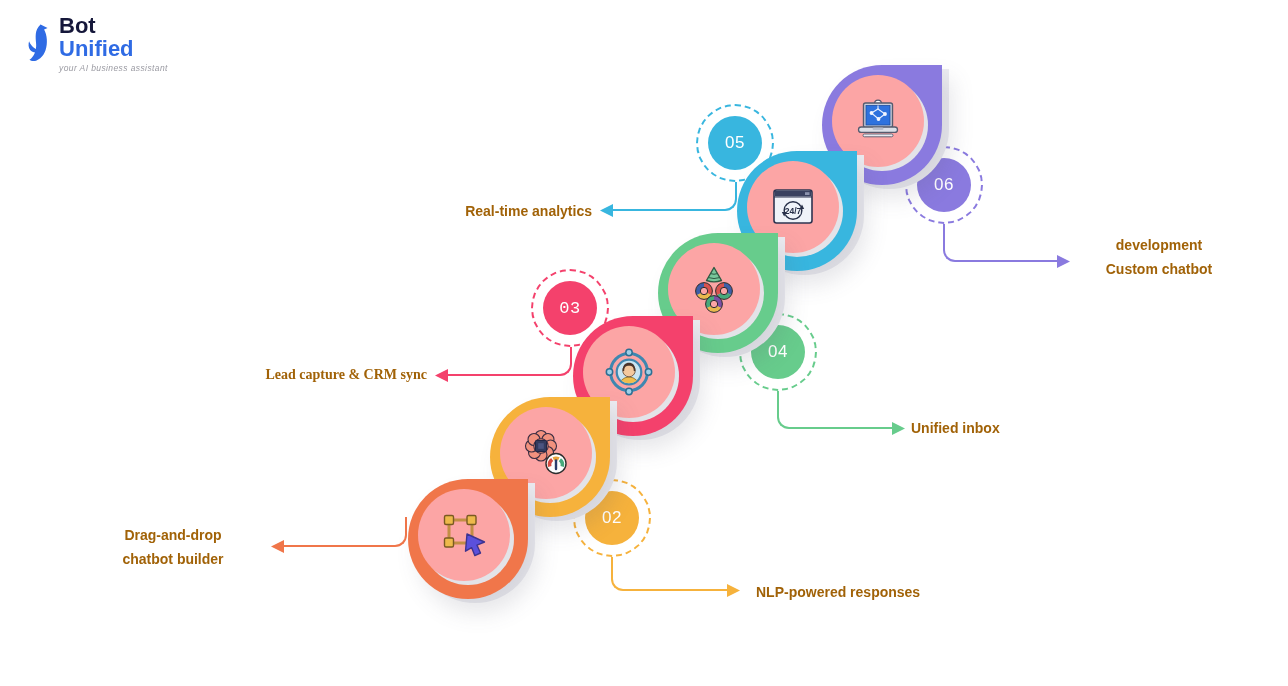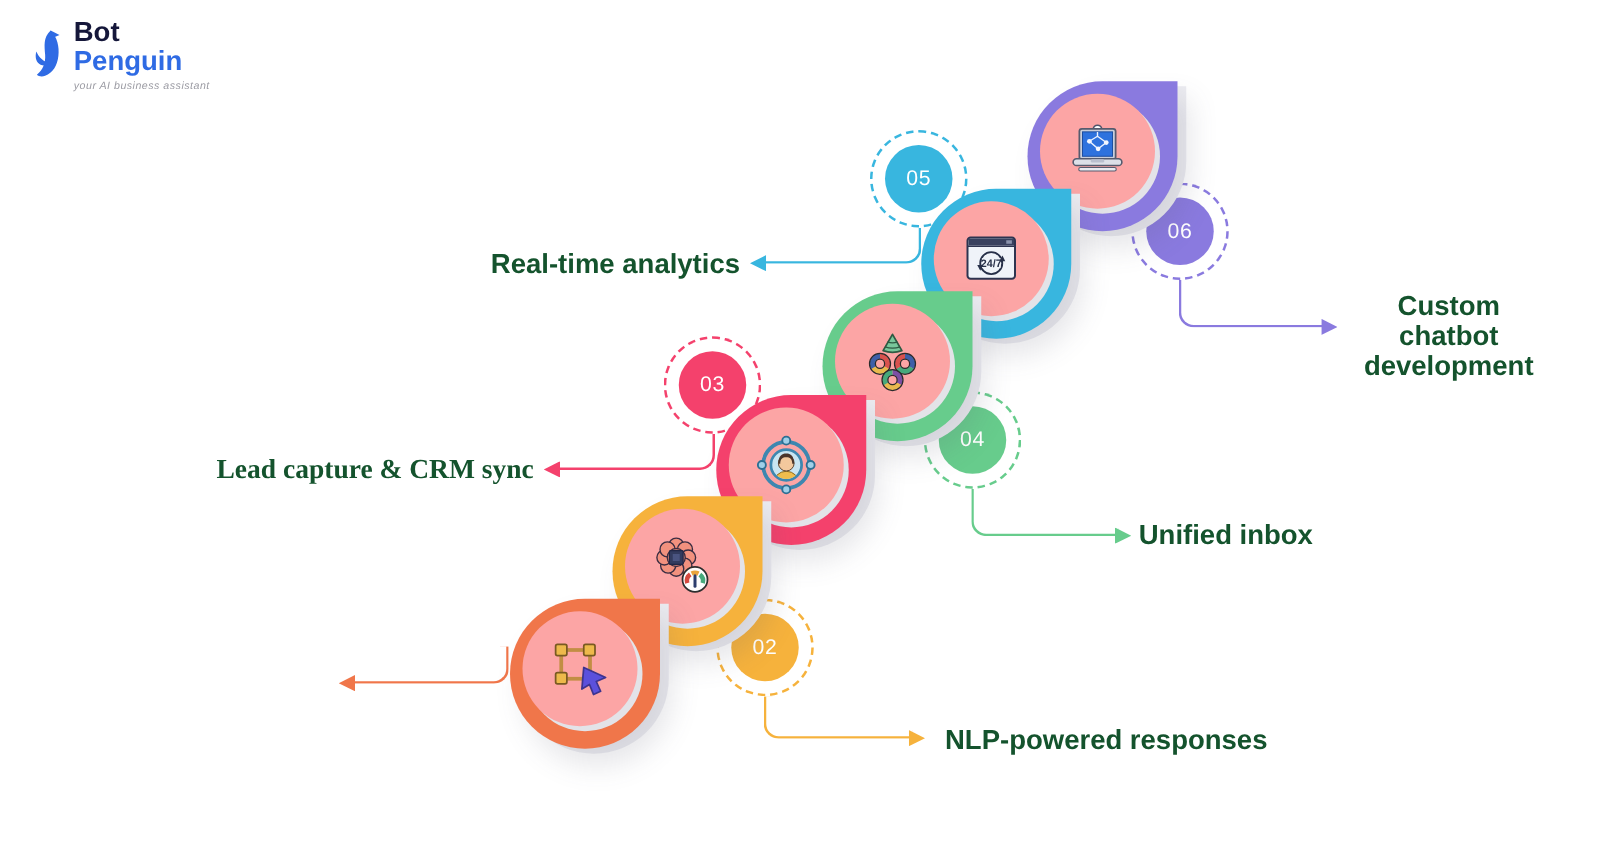--- a/index.html
+++ b/index.html
@@ -33,33 +33,33 @@
           color:#fff; display:flex; align-items:center; justify-content:center;
           font-size:17px; letter-spacing:.5px; }
 
   .conn { position:absolute; }
   .conn.cl { border-right:2.5px solid var(--c); border-bottom:2.5px solid var(--c); border-bottom-right-radius:12px; }
   .conn.cr { border-left:2.5px solid var(--c);  border-bottom:2.5px solid var(--c); border-bottom-left-radius:12px; }
   .arrow { position:absolute; width:13px; height:13px; background:var(--c); }
   .arrow.al { clip-path:polygon(100% 0, 100% 100%, 0 50%); }
   .arrow.ar { clip-path:polygon(0 0, 0 100%, 100% 50%); }
 
-  .label { position:absolute; font-weight:700; font-size:22px; color:#14532d; line-height:24px; }
+  .label { position:absolute; font-weight:700; font-size:14px; color:#a16207; line-height:24px; }
   .label.tc { text-align:center; } .label.tr { text-align:right; }
 
   
   .s1 .big{left:408px;top:479px;} .s1 .badge{left:366px;top:439px;}
   .s1 .conn{left:283px;top:517px;width:124px;height:30px;} .s1 .arrow{left:271px;top:540px;}
   .s1 .label{left:88px;top:523px;width:170px;}
 
   .s2 .big{left:490px;top:397px;} .s2 .badge{left:573px;top:479px;}
   .s2 .conn{left:611px;top:557px;width:119px;height:34px;} .s2 .arrow{left:727px;top:584px;}
   .s2 .label{left:756px;top:580px;text-align:center;}
 
-  .s3 .big{left:573px;top:316px;} .s3 .badge{left:531px;top:269px;}
+  .s3 .big{left:573px;top:316px;} .s3 .badge{left:531px;top:269px;font-family:Liberation Mono, monospace;}
   .s3 .conn{left:447px;top:347px;width:125px;height:29px;} .s3 .arrow{left:435px;top:369px;}
   .s3 .label{left:150px;top:363px;width:277px;font-family:Liberation Serif, serif;}
 
   .s4 .big{left:658px;top:233px;} .s4 .badge{left:739px;top:313px;}
   .s4 .conn{left:777px;top:391px;width:118px;height:38px;} .s4 .arrow{left:892px;top:422px;}
   .s4 .label{left:911px;top:416px;}
 
   .s5 .big{left:737px;top:151px;} .s5 .badge{left:696px;top:104px;}
   .s5 .conn{left:612px;top:182px;width:125px;height:29px;} .s5 .arrow{left:600px;top:204px;}
   .s5 .label{left:330px;top:199px;width:262px;}
@@ -74,31 +74,31 @@
 <div class="canvas">
 
   <div class="logo">
     <svg class="logo-mark" viewBox="0 0 34 44">
       <path d="M21 1 C27 7 29 16 28 24 C27 33 23 39 16 42 C13 43 10 42.5 8.5 41 C14 37 16.5 30 16 23 C15.5 15 14 7.5 21 1 Z" fill="#2F6BE4"></path>
       <path d="M21 1 L29 5 L22 8 Z" fill="#2F6BE4"></path>
       <path d="M8 20 C10.5 26 15 29.5 20.5 30.5 C17.5 33.5 12 33.5 9.3 30 C7 27 7.2 23 8 20 Z" fill="#2F6BE4"></path>
     </svg>
     <div class="logo-text">
       <div class="bot">Bot</div>
-      <div class="penguin">Penguin</div>
+      <div class="penguin">Unified</div>
       <div class="tagline">your AI business assistant</div>
     </div>
   </div>
 
   <div class="step s6" style="--c: #8A7ADF;">
     <div class="conn cr"></div>
     <div class="arrow ar"></div>
     <div class="label tc">
+      <div>development</div>
       <div>Custom chatbot</div>
-      <div>development</div>
     </div>
     <div class="badge">
       <div class="badge-core">06</div>
     </div>
     <div class="big">
       <div class="ring-sh"></div>
       <div class="ring"></div>
       <div class="face-gray"></div>
       <div class="face">
         <svg width="56" height="56" viewBox="0 0 56 56">
@@ -264,20 +264,24 @@
           </g>
           <path d="M38 35.5 L38 44" stroke="#2B3C6C" stroke-width="2.4" stroke-linecap="round"></path>
         </svg>
       </div>
     </div>
   </div>
 
   <div class="step s1" style="--c: #F0764A;">
     <div class="conn cl"></div>
     <div class="arrow al"></div>
+    <div class="label tc">
+      <div>Drag-and-drop</div>
+      <div>chatbot builder</div>
+    </div>
     <div class="big">
       <div class="ring-sh"></div>
       <div class="ring"></div>
       <div class="face-gray"></div>
       <div class="face">
         <svg width="56" height="56" viewBox="0 0 56 56">
           <rect x="13" y="13" width="23" height="23" fill="none" stroke="#C28E44" stroke-width="3"></rect>
           <g fill="#EDB94B" stroke="#7A5A22" stroke-width="1.4">
             <rect x="8.5" y="8.5" width="9" height="9" rx="1.5"></rect>
             <rect x="31" y="8.5" width="9" height="9" rx="1.5"></rect>

